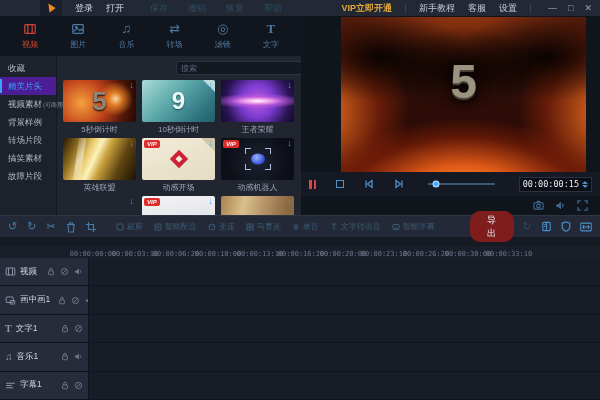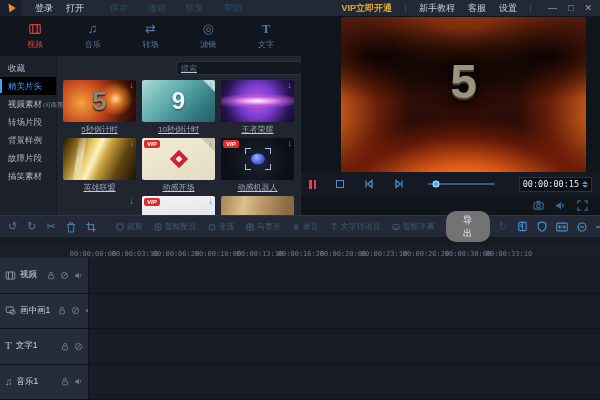--- a/index.html
+++ b/index.html
@@ -1,44 +1,44 @@
 <!DOCTYPE html>
 <html><head>
 <meta charset="utf-8">
 <style>
   html,body{margin:0;padding:0;background:#0d1117;}
   *{box-sizing:border-box;font-family:"Liberation Sans","DejaVu Sans",sans-serif;}
   .app{position:relative;width:600px;height:400px;background:#151a23;overflow:hidden;color:#c6cdd9;}
   svg{display:block;}
 
   
-  .titlebar{position:absolute;top:0;left:0;right:0;height:16px;background:#222834;display:flex;align-items:center;font-size:9px;}
+  .titlebar{position:absolute;top:0;left:0;right:0;height:16px;background:#222834;display:flex;align-items:center;font-size:9px;padding-left:40px;}
   .logo{width:22px;height:16px;background:#1a202b;display:flex;align-items:center;justify-content:center;}
   .tb-item{margin-left:13px;color:#d7dde8;cursor:default;}
   .tb-menu{display:flex;gap:20px;margin-left:26px;}
   .tb-menu span{color:#2c4d60;}
   .tb-right{margin-left:auto;display:flex;align-items:center;gap:13px;padding-right:8px;}
   .vip{color:#e0a83c;font-weight:bold;}
   .tb-div{width:1px;height:9px;background:#3a4252;}
   .winctl{display:flex;gap:11px;color:#9aa3b2;font-size:9px;margin-left:4px;}
 
   
   .tabbar{position:absolute;top:16px;left:0;width:301px;height:40px;background:#11151d;display:flex;align-items:center;padding:0 6px;}
   .tab{flex:1;display:flex;flex-direction:column;align-items:center;gap:3px;color:#4d7aa4;}
   .tab .lbl{font-size:8px;}
   .tab.active{color:#cf4336;}
 
   
   .leftpane{position:absolute;top:56px;left:0;width:343px;height:159px;background:#20252f;overflow:hidden;display:flex;}
   .sidebar{width:57px;background:#1c212b;border-right:1px solid #141821;padding-top:3px;}
   .side-item{height:18px;line-height:18px;padding-left:8px;font-size:8.5px;color:#b4bcc9;white-space:nowrap;position:relative;}
-  .side-item.active{color:#3da1ff;background:#000000;}
+  .side-item.active{color:#3da1ff;background:#4c1d95;}
   .side-item.active::before{content:"";position:absolute;left:0;top:2px;bottom:2px;width:2px;background:#3da1ff;}
   .side-note{font-size:6px;color:#8a93a3;margin-left:1px;}
-  .library{flex:1;padding:5px 21px 0 6px;position:relative;text-decoration:underline;}
+  .library{flex:1;padding:5px 21px 0 6px;position:relative;}
   .searchrow{display:flex;justify-content:flex-end;margin-bottom:5px;}
   .searchbox{width:146px;height:14px;background:#141821;border:1px solid #2b3240;border-radius:2px;display:flex;align-items:center;padding:0 4px;}
   .searchbox input{flex:1;background:transparent;border:none;outline:none;color:#8b95a6;font-size:8px;padding:0;min-width:0;}
   .searchbox input::placeholder{color:#5a6578;}
   .grid{display:grid;grid-template-columns:repeat(3,73px);column-gap:6px;row-gap:3px;}
   .cell{position:relative;}
   .thumb{width:73px;height:42px;border-radius:2px;position:relative;overflow:hidden;}
   .dl{position:absolute;top:0;right:2px;color:#36a3ff;font-size:9px;font-weight:bold;z-index:3;}
   .tlabel{font-size:8px;color:#9aa4b4;text-align:center;margin-top:2px;white-space:nowrap;overflow:hidden;}
   .bignum{position:absolute;inset:0;display:flex;align-items:center;justify-content:center;font-weight:bold;}
@@ -101,21 +101,21 @@
   .utilrow{position:absolute;left:301px;top:196px;width:299px;height:19px;display:flex;align-items:center;justify-content:flex-end;gap:11px;padding-right:12px;color:#3f6a94;}
 
   
   .toolbar{position:absolute;top:215px;left:0;right:0;height:22px;background:#232937;border-top:1px solid #2e3544;display:flex;align-items:center;padding:0 8px;font-size:8px;}
   .ticon{color:#4a7ca8;font-size:11px;line-height:1;margin-right:10px;}
   .ticon.svg{margin-top:1px;}
   .tool-div{width:1px;height:11px;background:#323a4a;margin:0 8px 0 2px;}
   .tbtn{display:flex;align-items:center;gap:3px;color:#3b5a75;margin-right:11px;white-space:nowrap;}
   .tbtn svg{color:#3b5a75;}
   .rightgrp{margin-left:auto;display:flex;align-items:center;gap:9px;}
-  .exportbtn{background:#737373;color:#eaf4ff;font-size:9px;padding:2.5px 14px;border-radius:10px;border:none;}
+  .exportbtn{background:#7f1d1d;color:#eaf4ff;font-size:9px;padding:2.5px 14px;border-radius:10px;border:none;margin-left:24px;}
   .fade{color:#2e4a63;}
   .blue{color:#4a90c8;}
   .zoomline{width:58px;height:2px;background:#3a6d9a;border-radius:1px;position:relative;}
 
   
   .ruler{position:absolute;top:238px;left:0;right:0;height:20px;background:#191e28;
     background-image:repeating-linear-gradient(90deg,#272e3b 0 1px,transparent 1px 5.2px),repeating-linear-gradient(90deg,#39414f 0 1px,transparent 1px 41.6px);
     background-size:100% 4px,100% 7px;background-repeat:no-repeat;background-position:93px bottom,93px bottom;margin-top:8px;}
   .ruler span{position:absolute;top:4px;transform:translateX(-50%);font-size:7px;color:#6b7689;font-family:"DejaVu Sans Mono",monospace;white-space:nowrap;}
 
@@ -168,20 +168,30 @@
       <span>
           <svg width="14" height="14" viewBox="0 0 16 16" fill="none" stroke="currentColor" stroke-width="1.4">
             <rect x="2" y="3" width="12" height="10" rx="1"></rect>
             <line x1="5.5" y1="3" x2="5.5" y2="13"></line>
             <line x1="10.5" y1="3" x2="10.5" y2="13"></line>
           </svg>
         </span>
       <span class="lbl">视频</span>
     </div>
     <div class="tab">
+      <span>
+          <svg width="14" height="14" viewBox="0 0 16 16" fill="none" stroke="currentColor" stroke-width="1.4">
+            <rect x="2" y="3" width="12" height="10" rx="1"></rect>
+            <path d="M3 11 l4-4 3 3 2-2 2 2"></path>
+            <circle cx="6" cy="6" r="0.8"></circle>
+          </svg>
+        </span>
+      <span class="lbl">图片</span>
+    </div>
+    <div class="tab">
       <span style="font-size:13px;line-height:14px;">♫</span>
       <span class="lbl">音乐</span>
     </div>
     <div class="tab">
       <span style="font-size:13px;line-height:14px;">⇄</span>
       <span class="lbl">转场</span>
     </div>
     <div class="tab">
       <span style="font-size:13px;line-height:14px;">◎</span>
       <span class="lbl">滤镜</span>
@@ -190,24 +200,24 @@
       <span style="font-family:'Liberation Serif',serif;font-size:13px;line-height:14px;font-weight:bold;">T</span>
       <span class="lbl">文字</span>
     </div>
   </div>
 
   <div class="leftpane">
     <div class="sidebar">
       <div class="side-item">收藏</div>
       <div class="side-item active">精美片头</div>
       <div class="side-item"><span>视频素材</span><span class="side-note">(可商用)</span></div>
+      <div class="side-item">背景样例</div>
       <div class="side-item">转场片段</div>
-      <div class="side-item">背景样例</div>
+      <div class="side-item">搞笑素材</div>
       <div class="side-item">故障片段</div>
-      <div class="side-item">搞笑素材</div>
     </div>
     <div class="library">
       <div class="searchrow">
         <div class="searchbox">
           <input type="text" placeholder="搜索" style="">
           <span>
               <svg width="9" height="9" viewBox="0 0 10 10" fill="none" stroke="#3da1ff" stroke-width="1.4">
                 <circle cx="4.2" cy="4.2" r="3"></circle>
                 <line x1="6.5" y1="6.5" x2="9" y2="9"></line>
               </svg>
@@ -562,15 +572,41 @@
           <span>
               <svg width="9" height="9" viewBox="0 0 12 12" fill="none" stroke="currentColor" stroke-width="1.1">
                 <path d="M1.5 4.5 h2 L6.5 2 v8 L3.5 7.5 h-2 z" fill="currentColor" stroke="none"></path>
                 <path d="M8 4 a3 3 0 0 1 0 4"></path>
               </svg>
             </span>
         </span>
       </div>
       <div class="tlane"></div>
     </div>
+    <div class="trow">
+      <div class="thead">
+        <span class="ticn">
+            <svg width="11" height="9" viewBox="0 0 14 11" fill="none" stroke="currentColor" stroke-width="1.3">
+              <path d="M1.5 2.5 h11 M1.5 5.5 h7 M1.5 8.5 h9"></path>
+            </svg>
+          </span>
+        <span class="tname">字幕1</span>
+          <span class="sp"></span>
+        <span class="mini">
+          <span>
+              <svg width="8" height="9" viewBox="0 0 10 11" fill="none" stroke="currentColor" stroke-width="1.2">
+                <rect x="2" y="4.8" width="6" height="4.8" rx="0.8"></rect>
+                <path d="M3.3 4.8 V3.2 a1.7 1.7 0 0 1 3.4 0 V4.8"></path>
+              </svg>
+            </span>
+          <span>
+              <svg width="9" height="9" viewBox="0 0 10 10" fill="none" stroke="currentColor" stroke-width="1.1">
+                <circle cx="5" cy="5" r="3.4"></circle>
+                <line x1="2.6" y1="7.4" x2="7.4" y2="2.6"></line>
+              </svg>
+            </span>
+        </span>
+      </div>
+      <div class="tlane"></div>
+    </div>
   </div>
 
 </div>
 
 </body></html>

